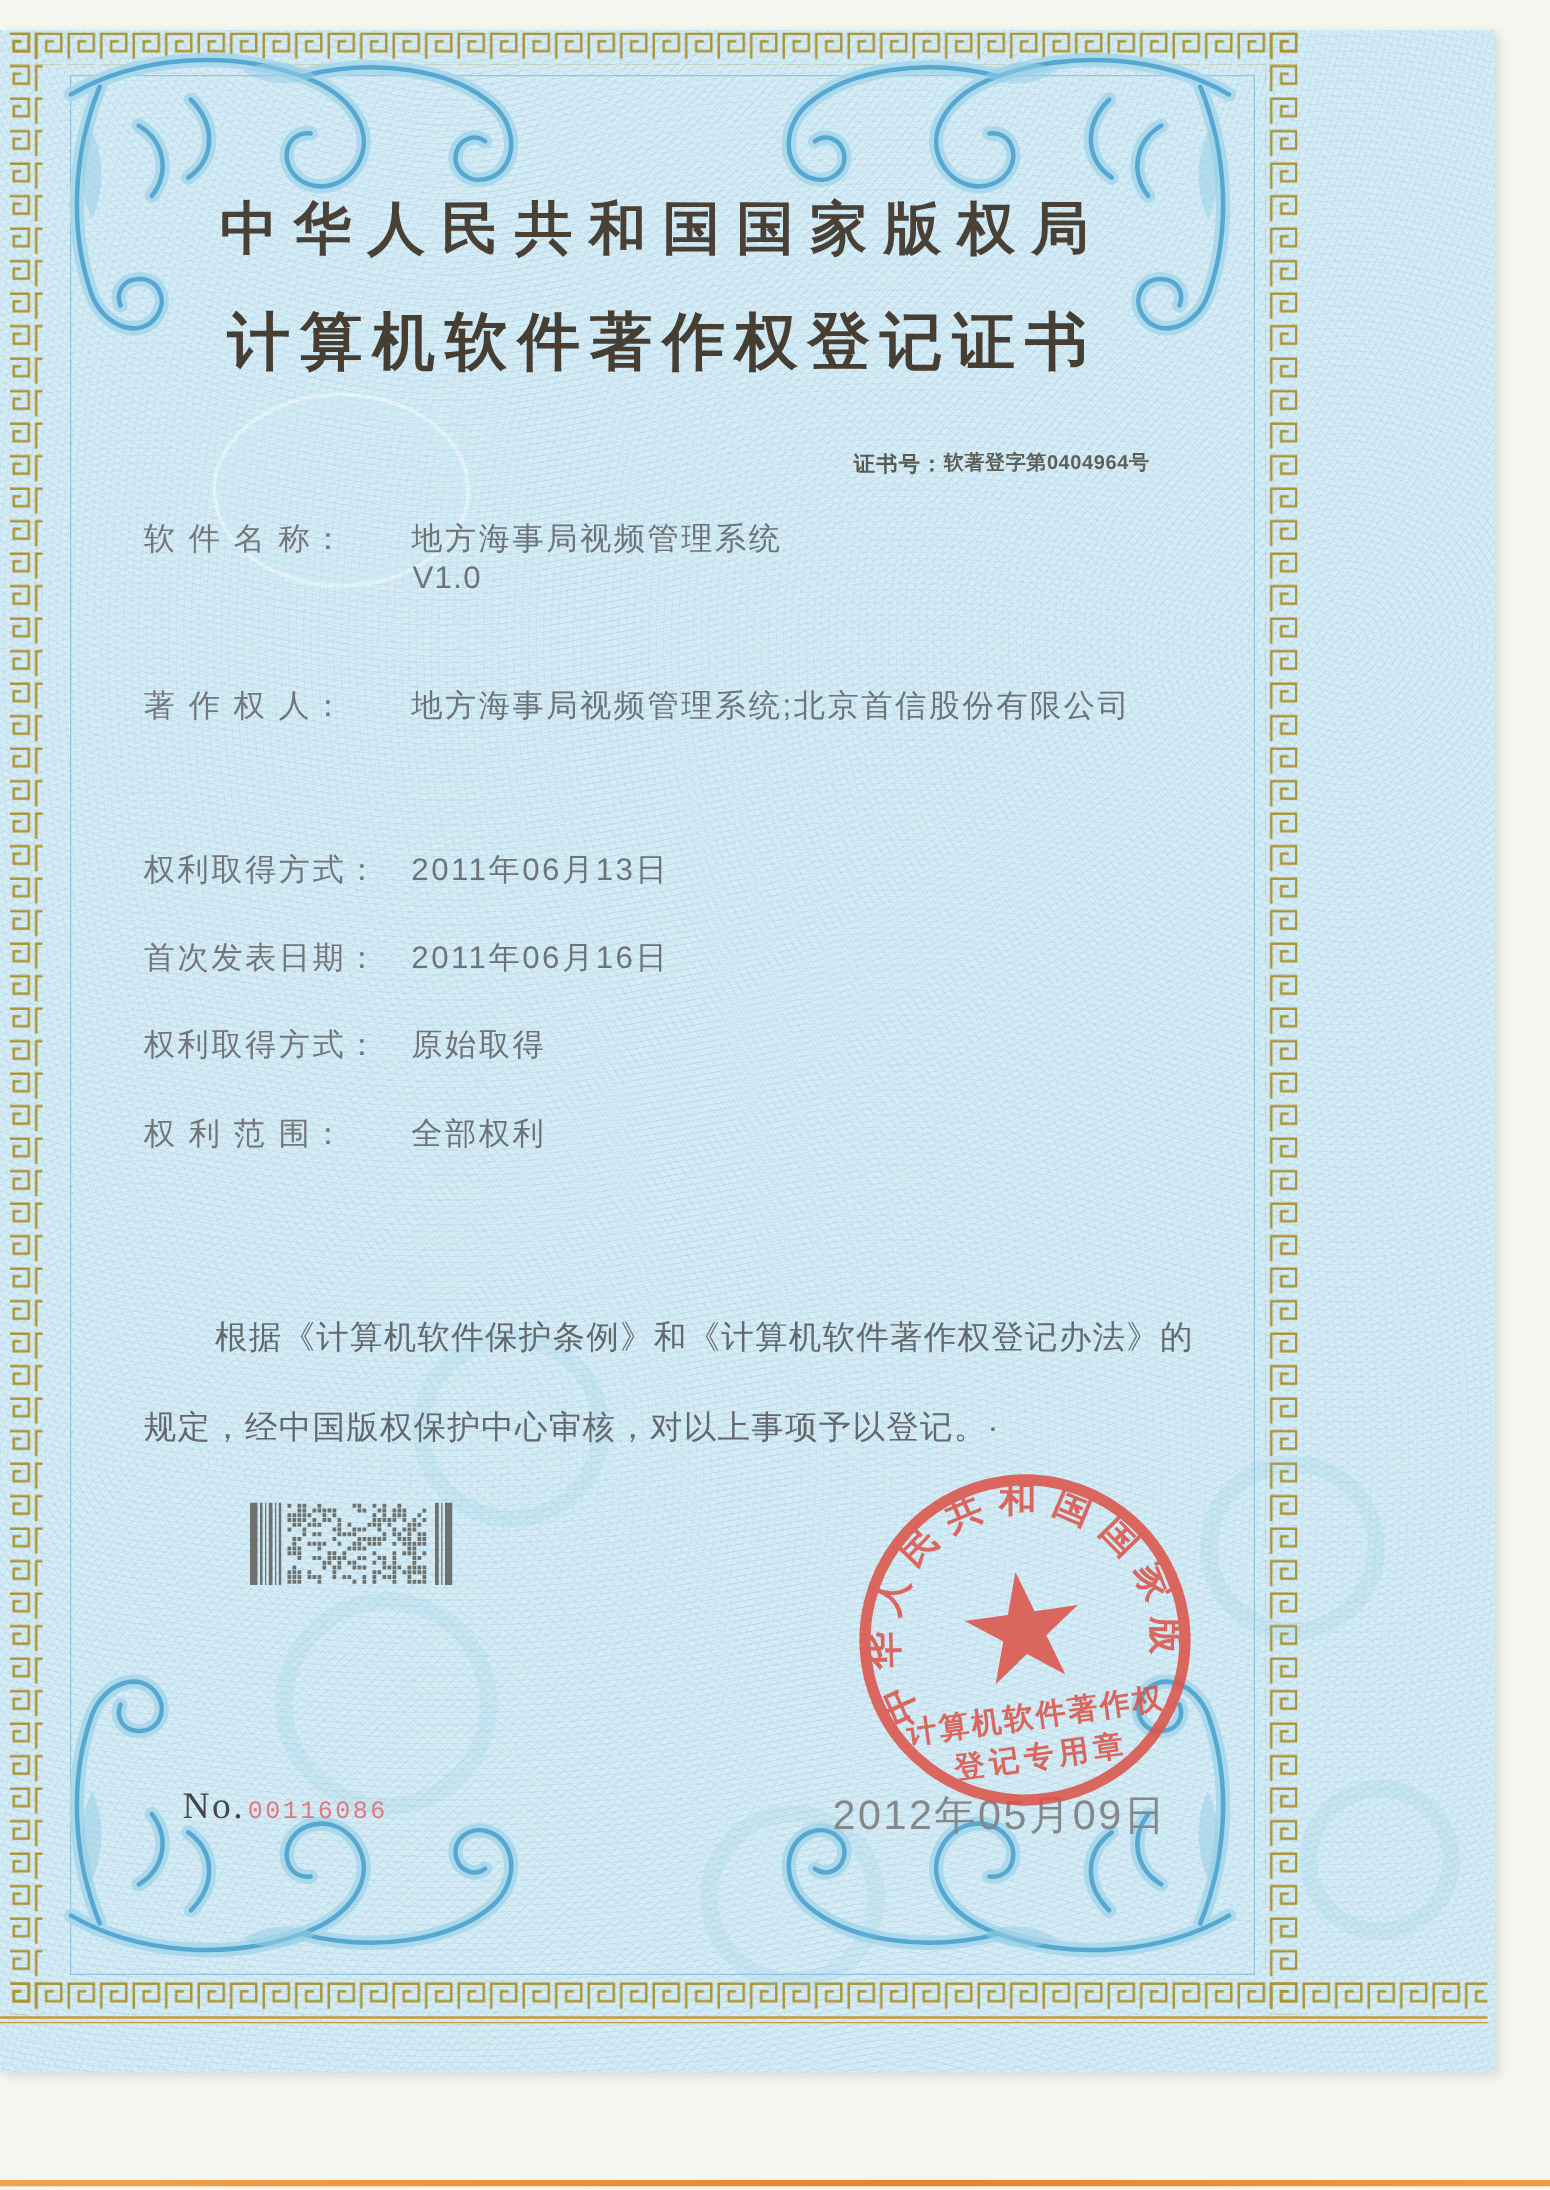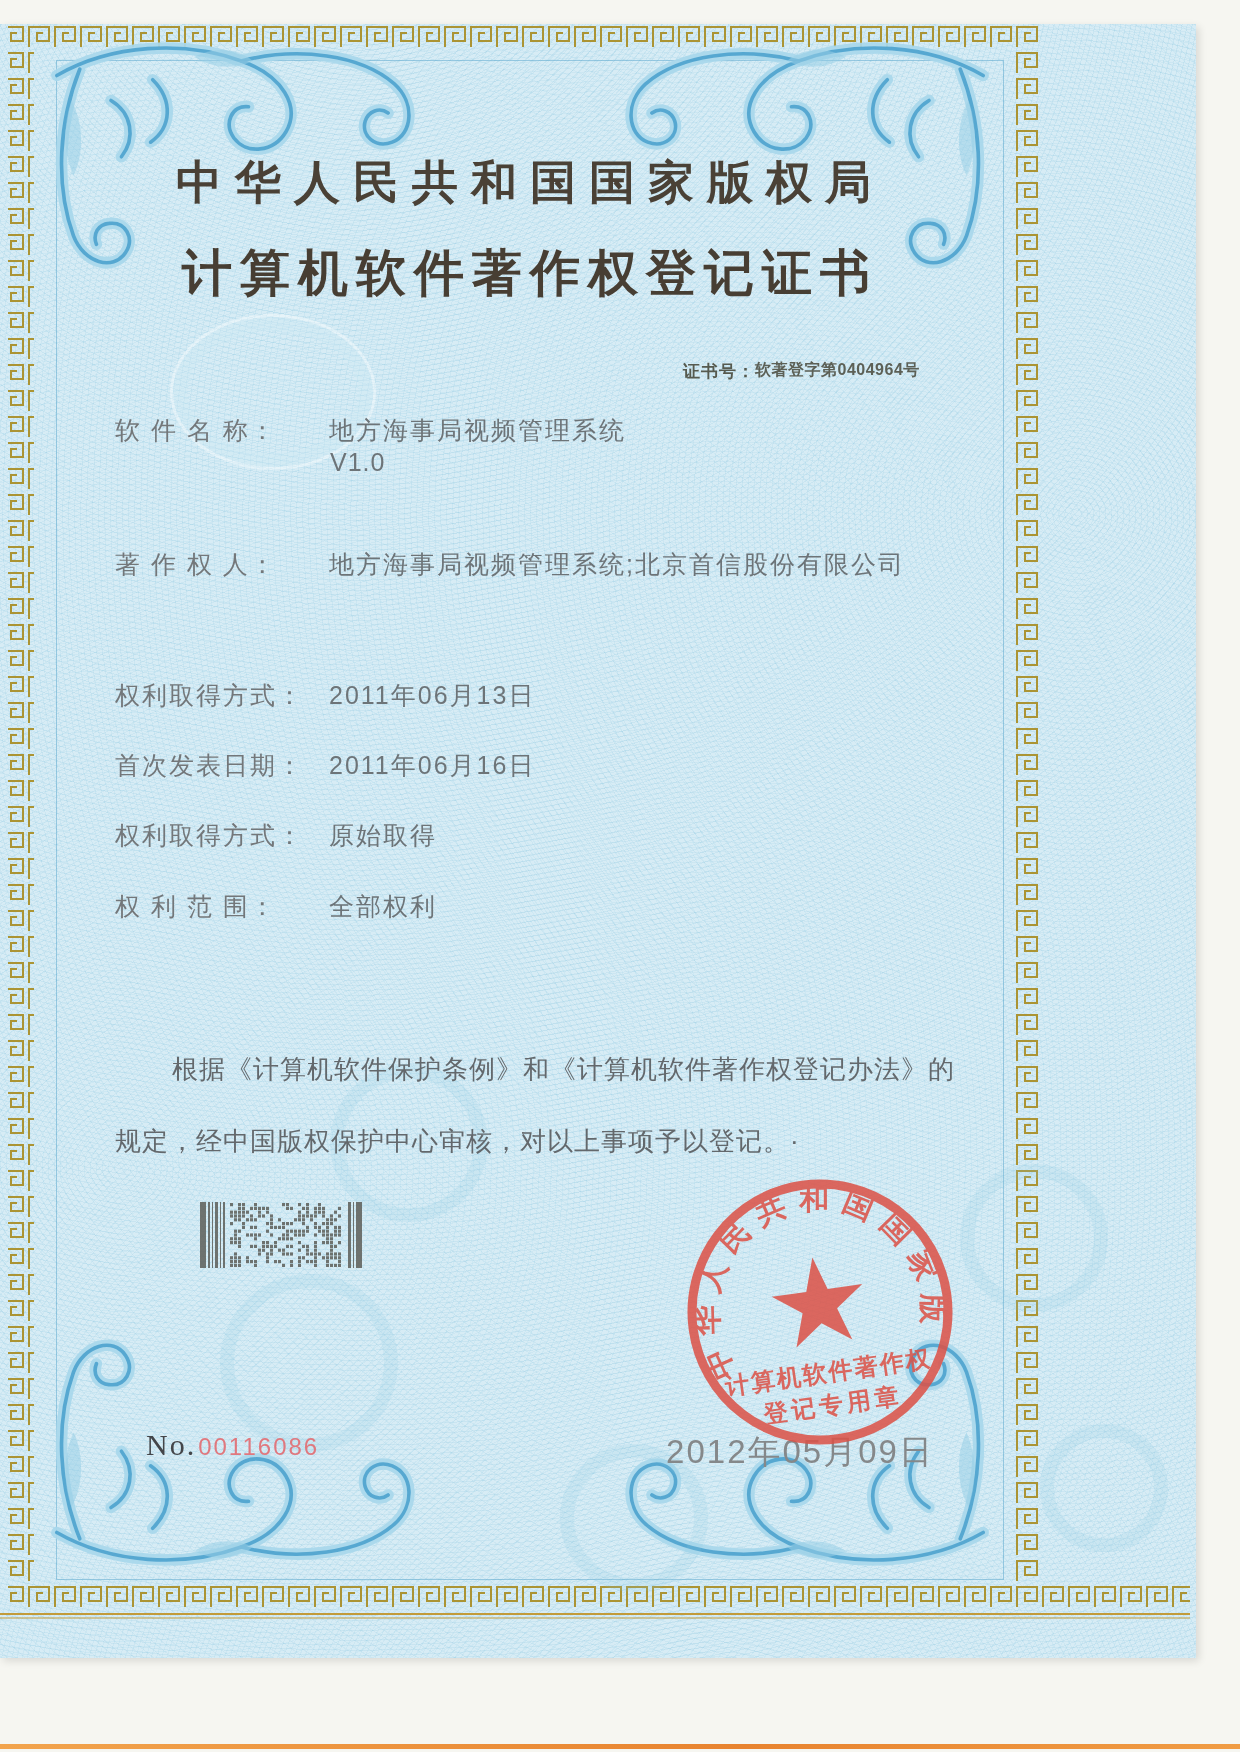--- a/index.html
+++ b/index.html
@@ -69,22 +69,22 @@
   .stmt.l1{padding-left:57px;}
   
   .barcode{position:absolute;left:200px;top:1178px;width:162px;height:66px;opacity:.85;}
   
   .serial{position:absolute;left:146px;top:1404px;display:flex;gap:2px;align-items:baseline;}
   .serial .pfx{
     font-family:"Liberation Serif","DejaVu Serif",serif;
     font-size:30px;color:#44464a;letter-spacing:2px;
   }
   .serial .num{
-    font-family:Liberation Sans, sans-serif;
-    font-size:24px;color:#e0787e;letter-spacing:2px;
+    font-family:Liberation Mono, monospace;
+    font-size:20px;color:#e0787e;letter-spacing:2px;
   }
   
   .seal-date{
     position:absolute;left:630px;top:1406px;width:340px;text-align:center;z-index:2;
     font-size:33px;color:#85888a;letter-spacing:2px;
   }
   .seal{position:absolute;left:665px;top:1133px;width:310px;height:310px;z-index:3;opacity:.86;}
   .seal text{font-family:"Liberation Sans","DejaVu Sans",sans-serif;font-weight:bold;}
   
   .bottom-line{

